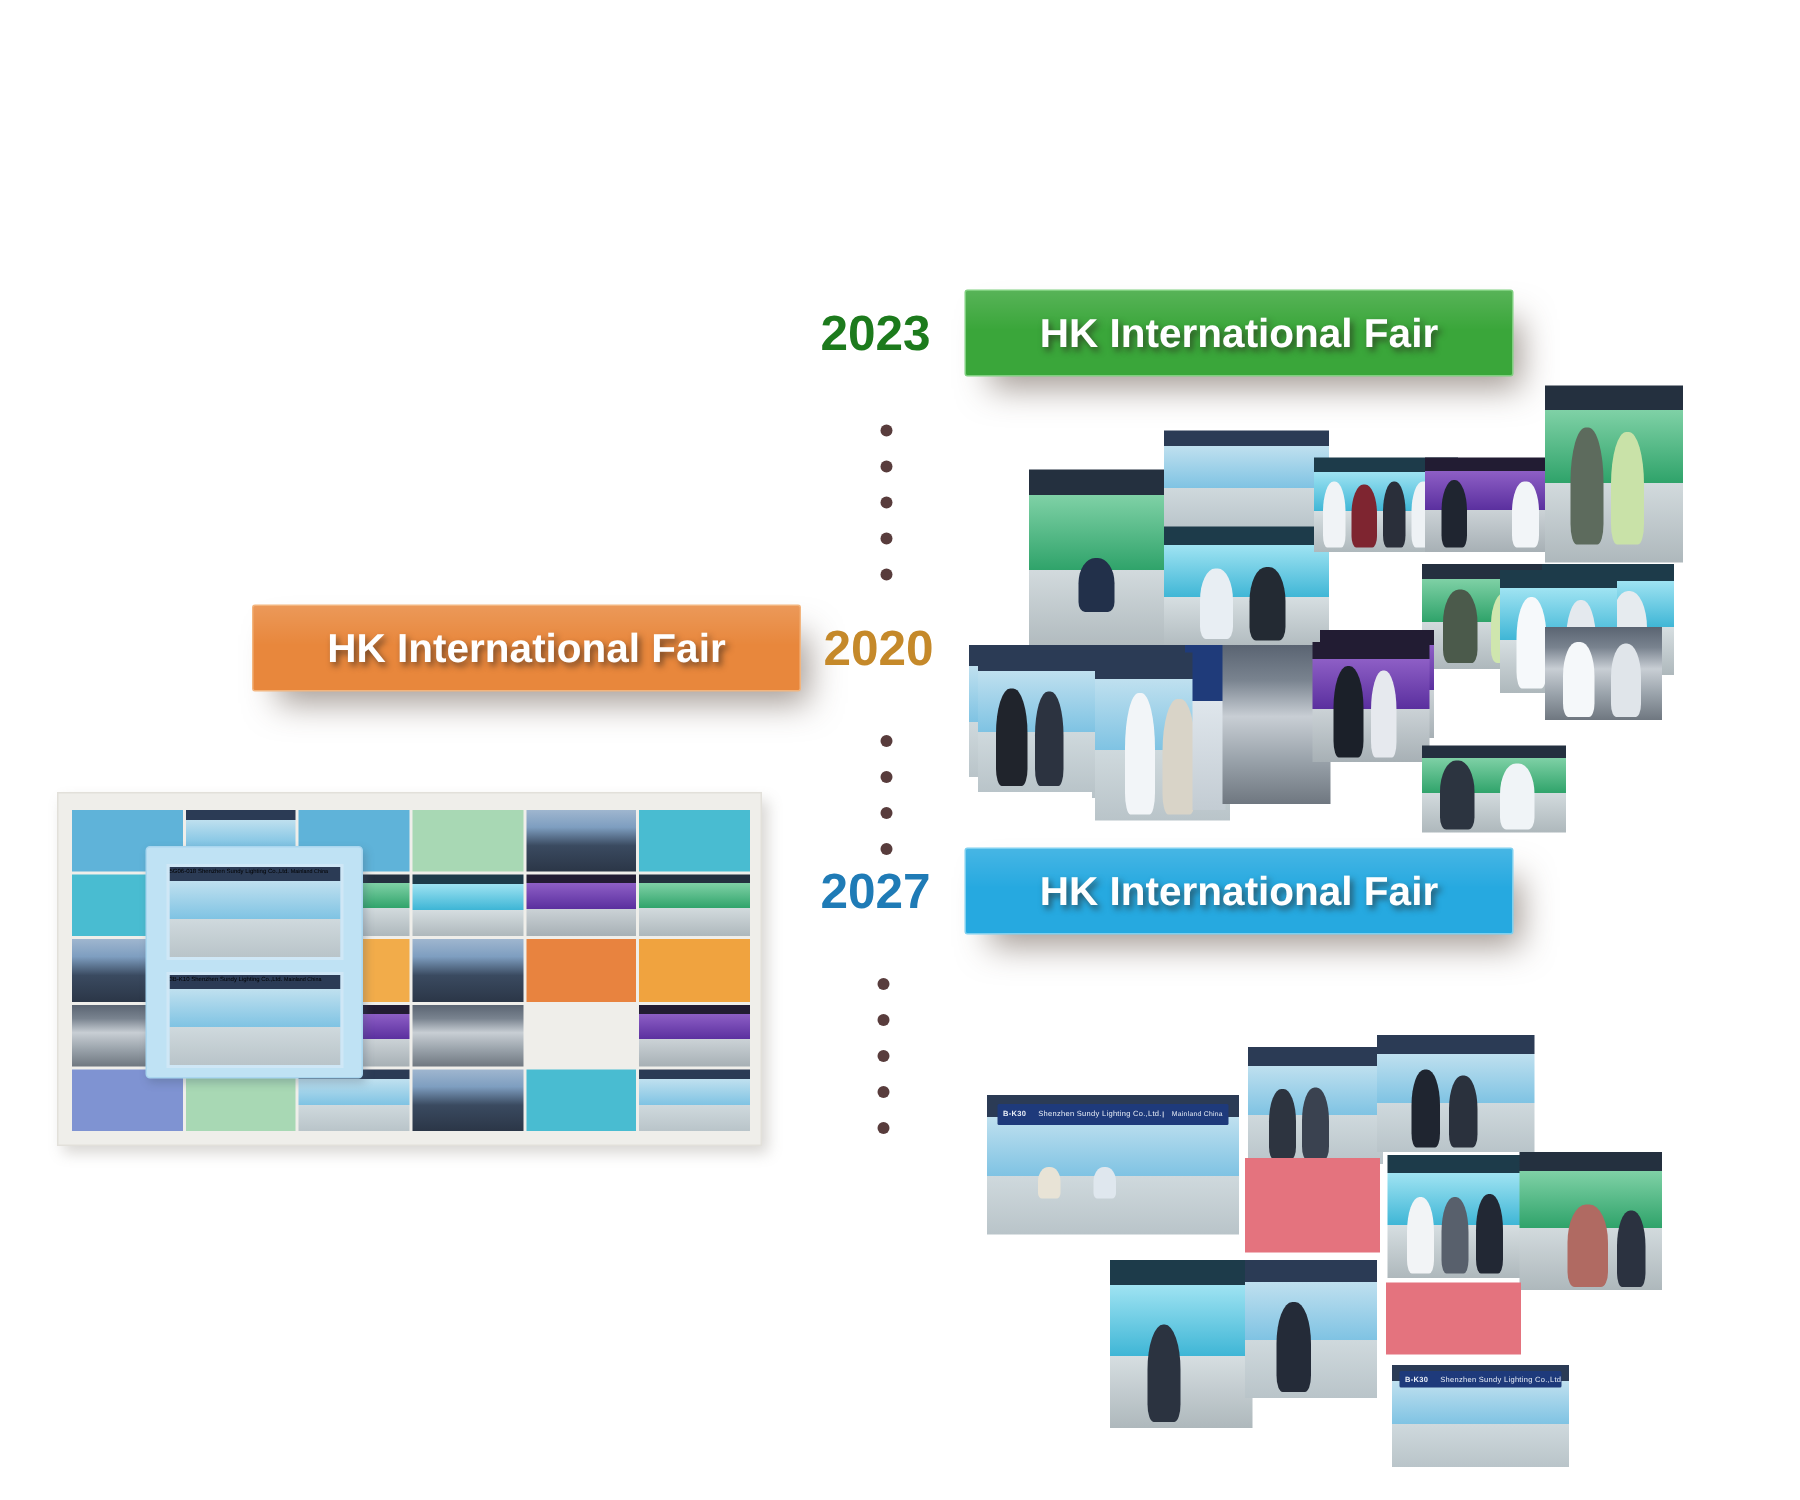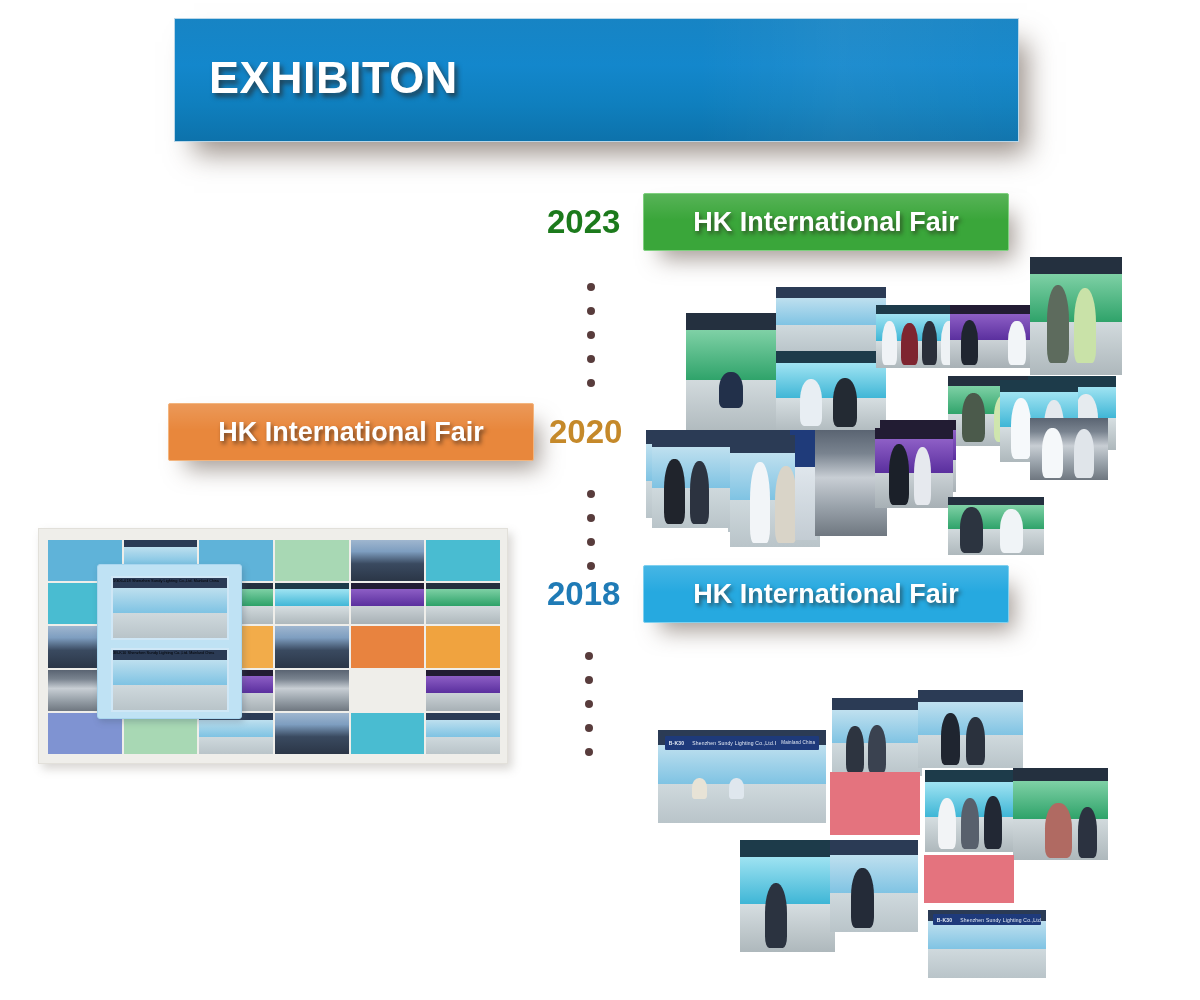--- a/index.html
+++ b/index.html
@@ -206,23 +206,20 @@
   #ov-shot-1 { top: 11px;  height: 64px; }
   #ov-shot-2 { top: 83px;  height: 64px; }
   .ov-shot .sign { font-size: 4px; height: 15%; top: 5%; }
   .ov-shot .sign .region { font-size: 3.6px; }
 </style>
 </head>
 <body>
 
 <div id="canvas">
 
-  <div id="header-banner">
-    <div id="header-title">EXHIBITON</div>
-  </div>
 
   <div class="year-label" style="left:547px; top:203px; color:#1c7a1c;">2023</div>
 
   <div class="fair-bar" style="left:643px; top:193px; width:366px; height:58px; background:#3aa63a; border:1px solid #7fd07f;">
     <div class="fair-bar-text">HK International Fair</div>
   </div>
 
   <div class="dot-connector" style="left:587px; top:283px;">
     <i style="background: rgb(74, 43, 43);"></i>
     <i style="background: rgb(74, 43, 43);"></i>
@@ -290,21 +287,21 @@
 
   <div class="year-label" style="left:549px; top:413px; color:#c5892a;">2020</div>
 
   <div class="dot-connector" style="left:587px; top:490px;">
     <i style="background: rgb(74, 43, 43);"></i>
     <i style="background: rgb(74, 43, 43);"></i>
     <i style="background: rgb(74, 43, 43);"></i>
     <i style="background: rgb(74, 43, 43);"></i>
   </div>
 
-  <div class="year-label" style="left:547px; top:575px; color:#1f7bb6;">2018</div>
+  <div class="year-label" style="left:547px; top:575px; color:#1f7bb6;">2027</div>
 
   <div class="fair-bar" style="left:643px; top:565px; width:366px; height:58px; background:#26a9e0; border:1px solid #7fd0ef;">
     <div class="fair-bar-text">HK International Fair</div>
   </div>
 
   <div class="dot-connector" style="left:585px; top:652px;">
     <i style="background: rgb(74, 43, 43);"></i>
     <i style="background: rgb(74, 43, 43);"></i>
     <i style="background: rgb(74, 43, 43);"></i>
     <i style="background: rgb(74, 43, 43);"></i>

